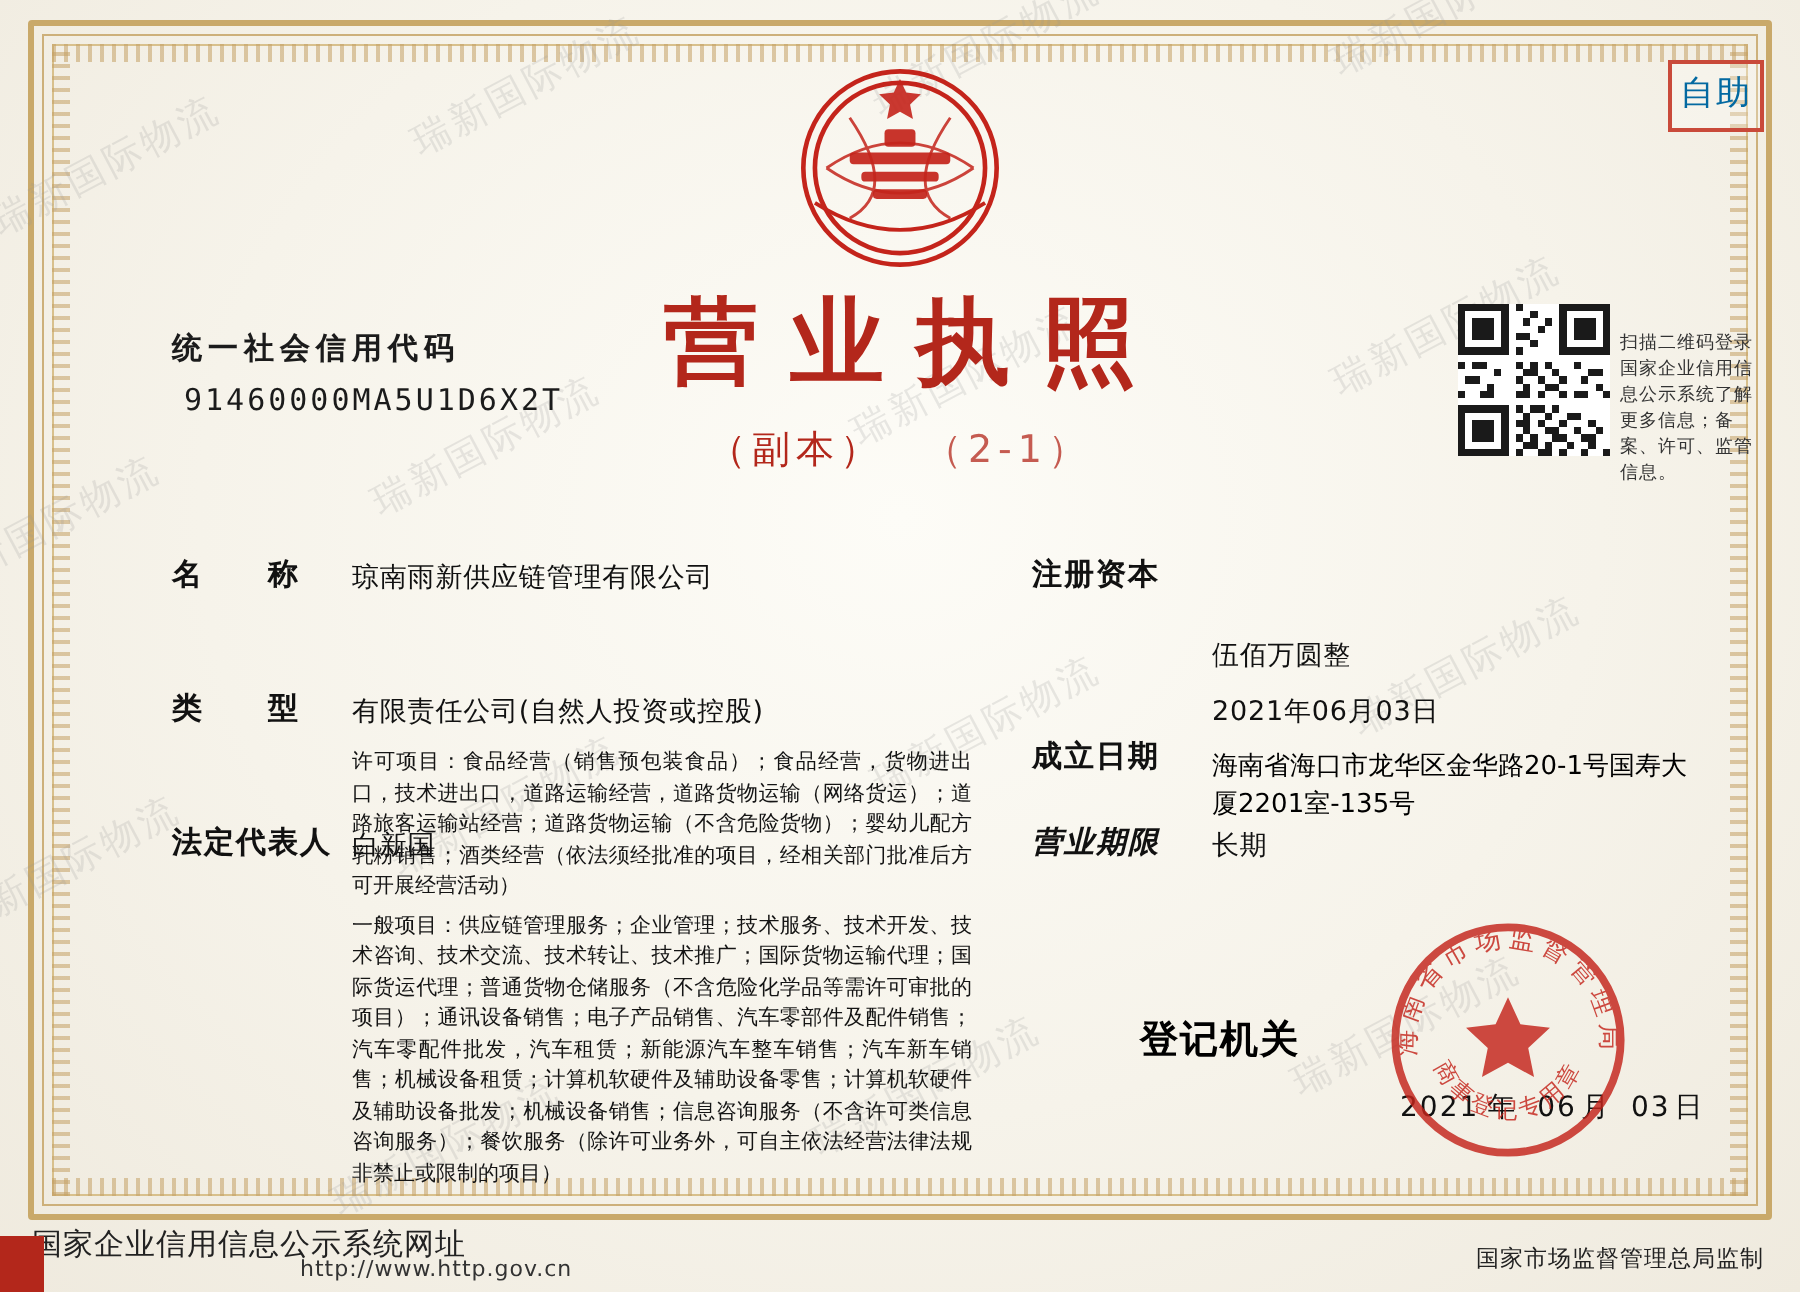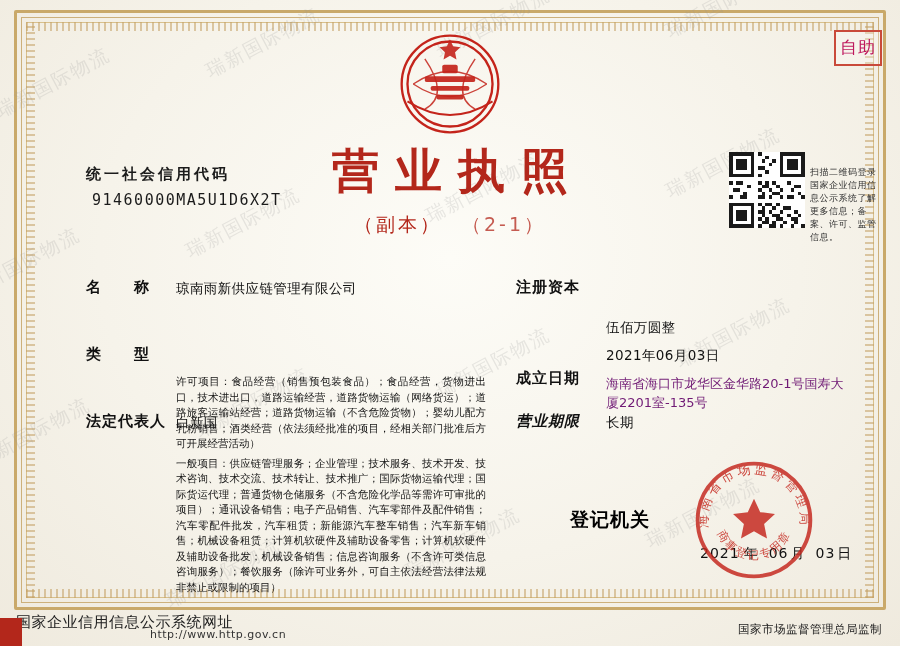--- a/index.html
+++ b/index.html
@@ -86,21 +86,21 @@
   }
 
   
   .self-serve {
     position: absolute;
     right: 18px;
     top: 30px;
     width: 44px;
     height: 32px;
     border: 2px solid #c94a3a;
-    color: #be185d;
+    color: #0369a1;
     font-size: 17px;
     line-height: 30px;
     text-align: center;
     letter-spacing: 1px;
     background: rgba(255,255,255,0.25);
   }
 
   
   .emblem {
     position: absolute;
@@ -228,21 +228,21 @@
   .scope-text p { margin: 0 0 4px 0; }
 
   
   .addr {
     position: absolute;
     left: 606px;
     top: 374px;
     width: 250px;
     font-size: 13px;
     line-height: 19px;
-    color: #701a75;
+    color: #000000;
   }
 
   
   .reg-auth-lbl {
     position: absolute;
     left: 570px;
     top: 507px;
     font-size: 19px;
     font-weight: bold;
     letter-spacing: 1px;
@@ -475,20 +475,21 @@
 
     <div class="row">
       <div class="lbl c-left-lbl" style="top:16px;">名　　称</div>
       <div class="val c-left-val" style="top:18px;">琼南雨新供应链管理有限公司</div>
       <div class="lbl c-right-lbl" style="top:16px;">注册资本</div>
       <div class="val c-right-val" style="top:18px;margin-top:39px;">伍佰万圆整</div>
     </div>
 
     <div class="row">
       <div class="lbl c-left-lbl" style="top:53px;">类　　型</div>
+      <div class="val c-left-val" style="top:55px;">有限责任公司(自然人投资或控股)</div>
       <div class="lbl c-right-lbl" style="top:53px;margin-top:24px;">成立日期</div>
       <div class="val c-right-val" style="top:55px;">2021年06月03日</div>
     </div>
 
     <div class="row">
       <div class="lbl c-left-lbl" style="top:90px;">法定代表人</div>
       <div class="val c-left-val" style="top:92px;text-align:right;">白新国</div>
       <div class="lbl c-right-lbl" style="top:90px;font-style:italic;">营业期限</div>
       <div class="val c-right-val" style="top:92px;font-family:Liberation Mono, monospace;">长期</div>
     </div>

